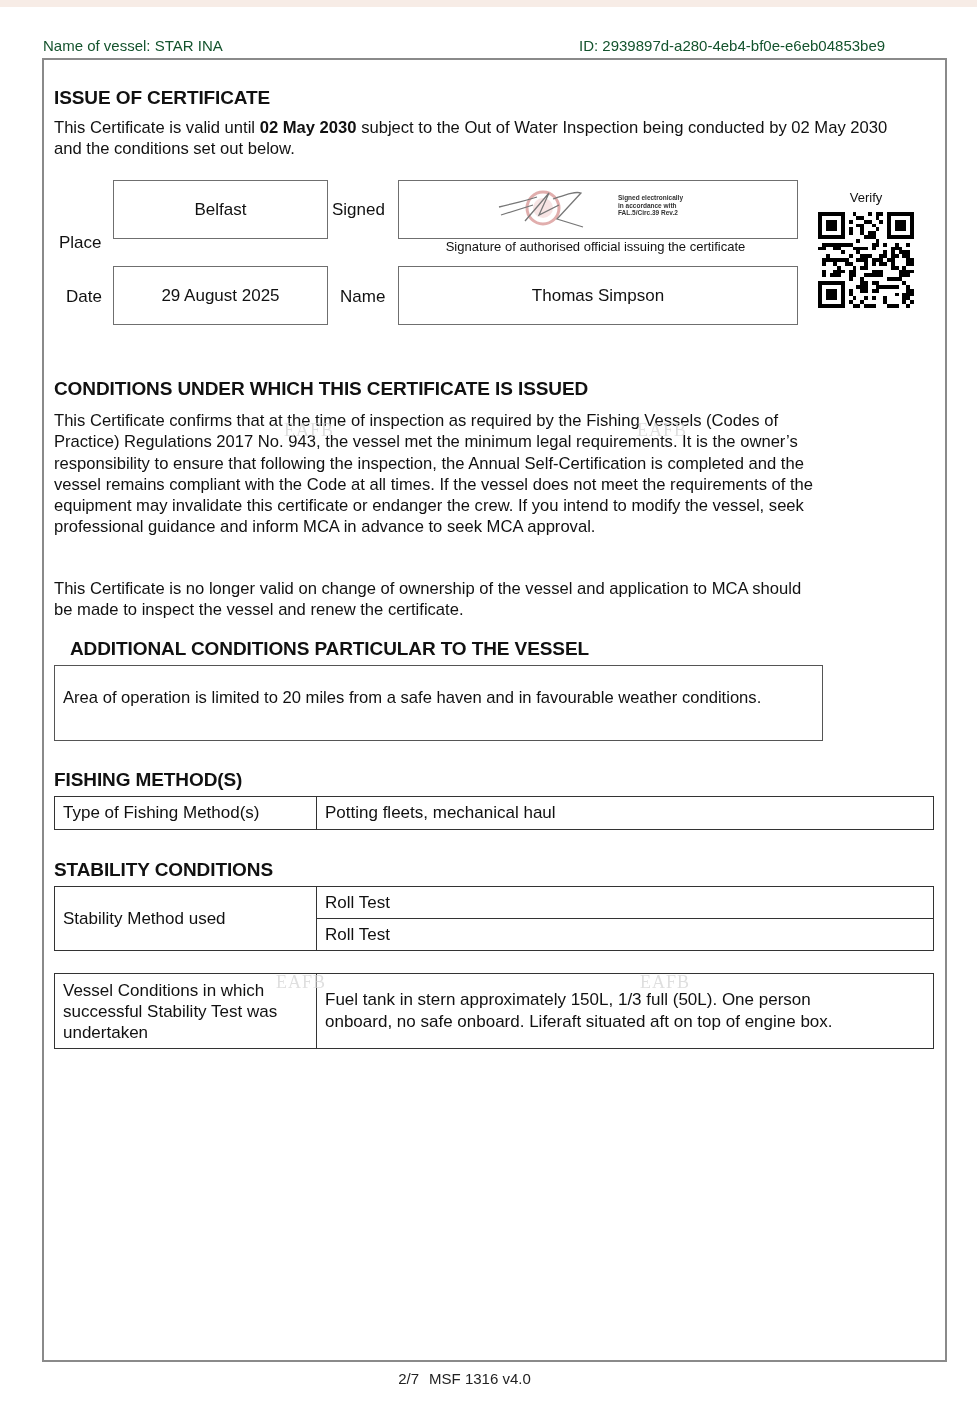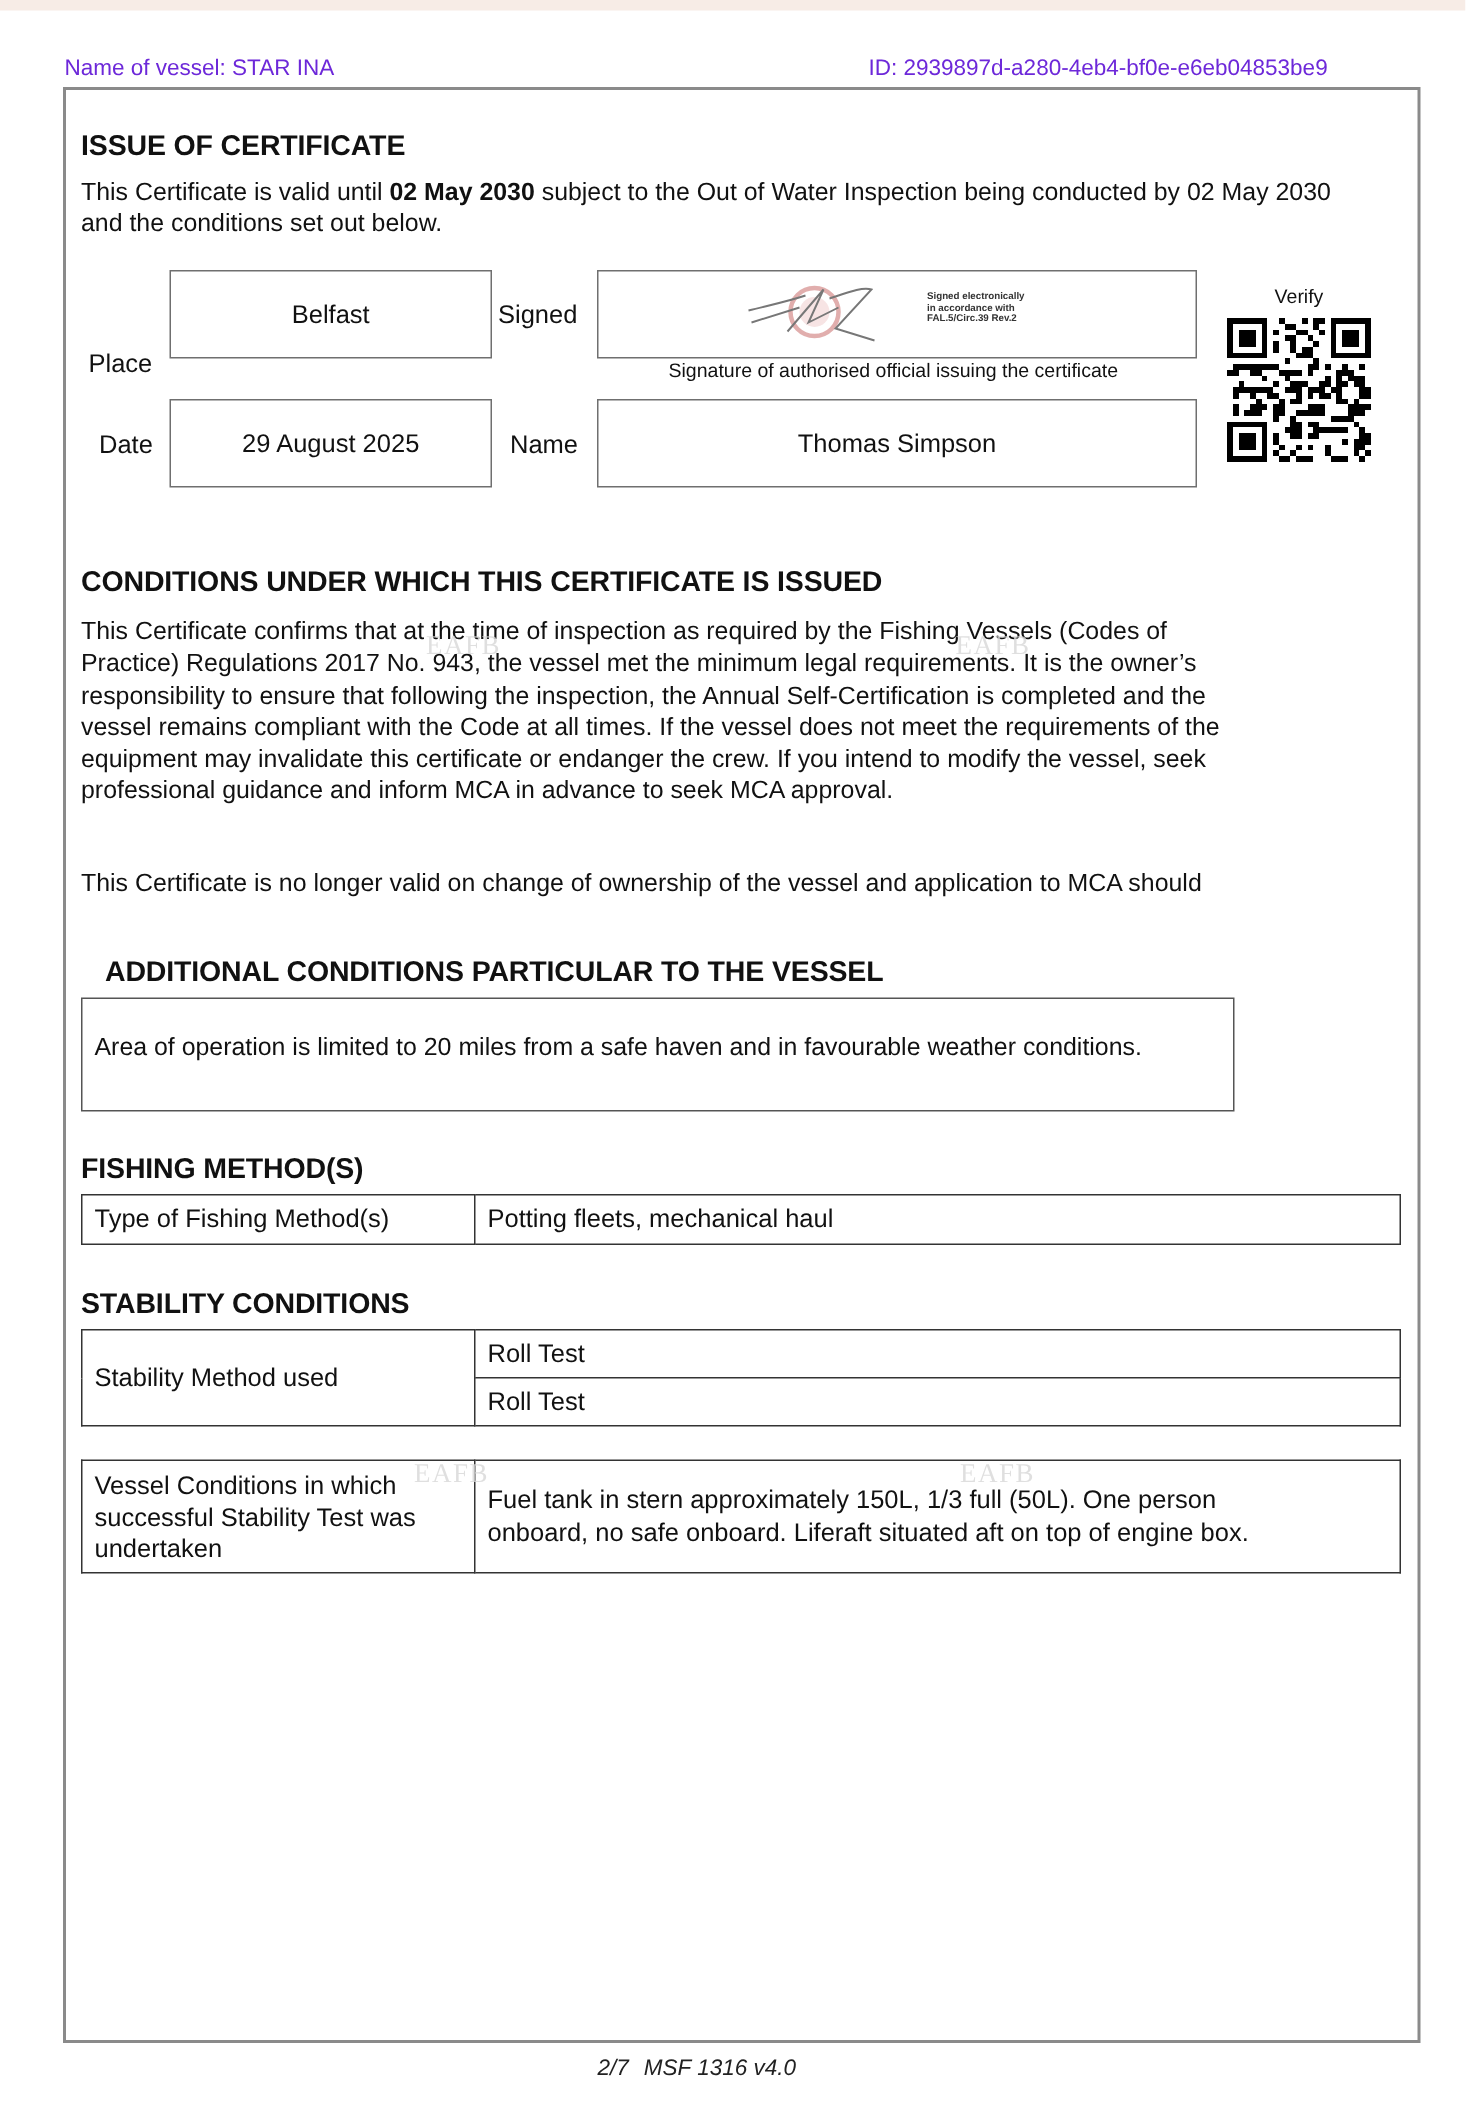--- a/index.html
+++ b/index.html
@@ -2,37 +2,37 @@
 <html><head>
 <meta charset="utf-8">
 <style>
   html, body { margin: 0; padding: 0; }
   body {
     width: 977px; height: 1411px; position: relative; overflow: hidden;
     background: #ffffff; color: #111111;
     font-family: "Liberation Sans", sans-serif;
   }
   .topband { position: absolute; left: 0; top: 0; width: 977px; height: 7px; background: #f7ece6; }
-  .hdr { position: absolute; top: 37px; font-size: 15px; color: #6d28d9; }
+  .hdr { position: absolute; top: 37px; font-size: 15px; color: #14532d; }
   .hdr-left { left: 43px; }
   .hdr-right { left: 579px; }
   .frame {
     position: absolute; left: 42px; top: 58px; width: 905px; height: 1304px;
     border: 2px solid #8a8a8a; box-sizing: border-box;
   }
   .abs { position: absolute; }
   .h { font-weight: bold; font-size: 19px; letter-spacing: -0.1px; }
   .p { font-size: 16.6px; line-height: 21.3px; }
   .box { position: absolute; border: 1.5px solid #6f6f6f; box-sizing: border-box; }
   .center-text { display:flex; align-items:center; justify-content:center; font-size:17px; }
   .lbl { font-size: 17px; }
   .tbl { position: absolute; border-collapse: collapse; font-size: 17px; }
   .tbl td { border: 1.5px solid #333; padding: 0 8px; vertical-align: middle; }
   .wm { position:absolute; font-family: "Liberation Serif", serif; font-size: 18px; color: #d8d8d8; opacity: 0.8; letter-spacing: 1px; }
-  .footer { position: absolute; left: 0; width: 929px; top: 1370px; text-align: center; font-size: 15px; color:#222;font-style:italic; }
+  .footer { position: absolute; left: 0; width: 929px; top: 1370px; text-align: center; font-size: 15px; color:#222; }
   .footer span { margin: 0 5px; }
 </style>
 </head>
 <body>
 
 <div class="topband"></div>
 
 <div class="hdr hdr-left">Name of vessel: STAR INA</div>
 <div class="hdr hdr-right">ID: 2939897d-a280-4eb4-bf0e-e6eb04853be9</div>
 
@@ -277,20 +277,21 @@
   <div>responsibility to ensure that following the inspection, the Annual Self-Certification is completed and the</div>
   <div>vessel remains compliant with the Code at all times. If the vessel does not meet the requirements of the</div>
   <div>equipment may invalidate this certificate or endanger the crew.  If you intend to modify the vessel, seek</div>
   <div>professional guidance and inform MCA in advance to seek MCA approval.</div>
 </div>
 <div class="wm" style="left:284px;top:420px;">EAFB</div>
 <div class="wm" style="left:637px;top:420px;">EAFB</div>
 
 <div class="abs p" style="left:54px;top:578px;width:880px;white-space:nowrap;">
   <div>This Certificate is no longer valid on change of ownership of the vessel and application to MCA should</div>
+  <div>be made to inspect the vessel and renew the certificate.</div>
 </div>
 
 <div class="abs h" style="left:70px;top:638px;">ADDITIONAL CONDITIONS PARTICULAR TO THE VESSEL</div>
 <div class="box" style="left:54px;top:665px;width:769px;height:76px;border-color:#555;">
   <div class="abs" style="left:8px;top:22px;font-size:16.6px;">Area of operation is limited to 20 miles from a safe haven and in favourable weather conditions.</div>
 </div>
 
 <div class="abs h" style="left:54px;top:769px;">FISHING METHOD(S)</div>
 <table class="tbl" style="left:54px;top:796px;width:880px;">
   <tbody>

